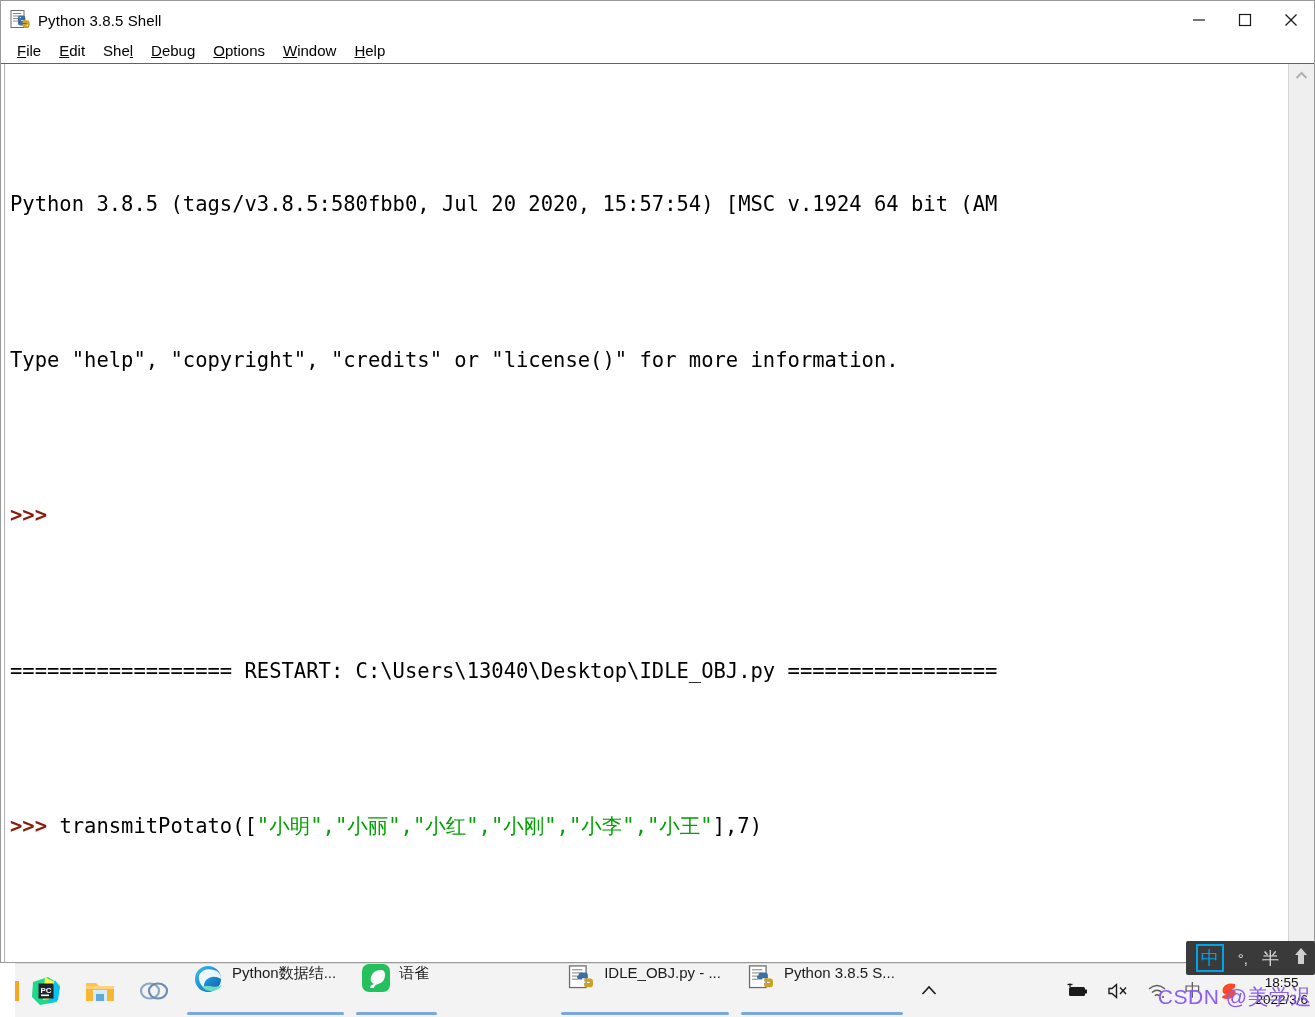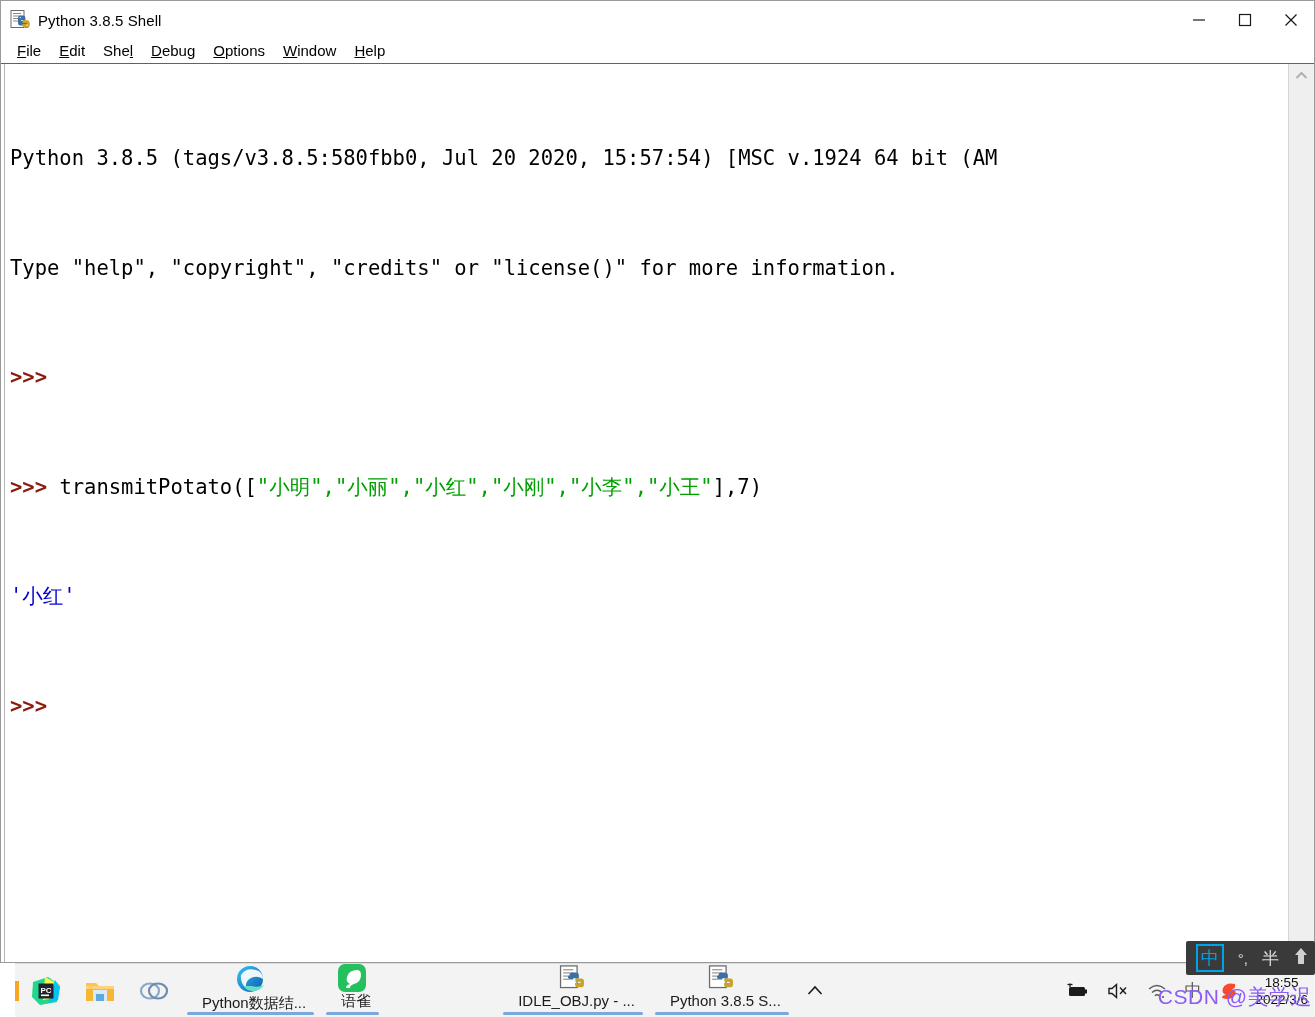--- a/index.html
+++ b/index.html
@@ -70,21 +70,21 @@
   .console{
     flex:1;min-width:0;overflow:hidden;
     padding:3px 0 0 5px;
     font-family:"DejaVu Sans Mono","Liberation Mono",monospace;
     font-size:20.5px;
     line-height:36.5px;
     white-space:pre;
     color:#000000;
     letter-spacing:0px;
   }
-  .console .ln{display:block;height:36.5px;}
+  .console .ln{display:block;height:36.5px;margin-top:46px;}
   .prompt{color:#8b1a0a;font-weight:bold;}
   .str{color:#00a000;}
   .out{color:#0000cd;}
   .restart{color:#000000;}
 
   
   .vscroll{
     width:25px;flex:0 0 auto;
     background:#efefef;
     border-left:1px solid #d4d4d4;
@@ -106,22 +106,22 @@
     border-top:1px solid #dcdcdc;
     display:flex;align-items:center;
     box-sizing:border-box;
   }
   .tb-left{display:flex;align-items:center;height:54px;}
   .tb-icon-btn{
     width:54px;height:54px;display:flex;align-items:center;justify-content:center;
     position:relative;
   }
   .tb-task{
-    height:54px;display:flex;align-items:center;
-    padding:0 14px 0 12px;position:relative;min-width:0;flex-direction:column;
+    height:54px;display:flex;
+    padding:0 14px 0 12px;position:relative;min-width:0;
   }
   .tb-task .tb-label{
     font-size:15px;color:#1b1b1b;margin-left:9px;white-space:nowrap;
   }
   .tb-underline{
     position:absolute;left:6px;right:6px;bottom:3px;height:3px;background:#7aa7dd;border-radius:2px;
   }
   .tb-chevron{
     width:40px;height:54px;display:flex;align-items:center;justify-content:center;
     color:#1b1b1b;font-size:16px;
@@ -219,20 +219,21 @@
     <div class="menu-item"><u>W</u><span>indow</span></div>
     <div class="menu-item"><u>H</u><span>elp</span></div>
   </div>
 
   <div class="console-wrap">
     <div class="console-left-border"></div>
     <div class="console">
       <span class="ln">Python 3.8.5 (tags/v3.8.5:580fbb0, Jul 20 2020, 15:57:54) [MSC v.1924 64 bit (AM</span>
       <span class="ln">Type "help", "copyright", "credits" or "license()" for more information.</span>
       <span class="ln"><span class="prompt">&gt;&gt;&gt; </span></span>
+      <span class="ln"><span class="restart">================== RESTART: C:\Users\13040\Desktop\IDLE_OBJ.py =================</span></span>
       <span class="ln"><span class="prompt">&gt;&gt;&gt; </span><span>transmitPotato([</span><span class="str">"小明","小丽","小红","小刚","小李","小王"</span><span>],7)</span></span>
       <span class="ln"><span class="out">'小红'</span></span>
       <span class="ln"><span class="prompt">&gt;&gt;&gt; </span></span>
     </div>
     <div class="vscroll">
       <div class="arrow">
         <svg width="13" height="9" viewBox="0 0 13 9">
             <polyline points="1.5,7 6.5,2 11.5,7" fill="none" stroke="#b0b0b0" stroke-width="2"></polyline>
           </svg>
       </div>

